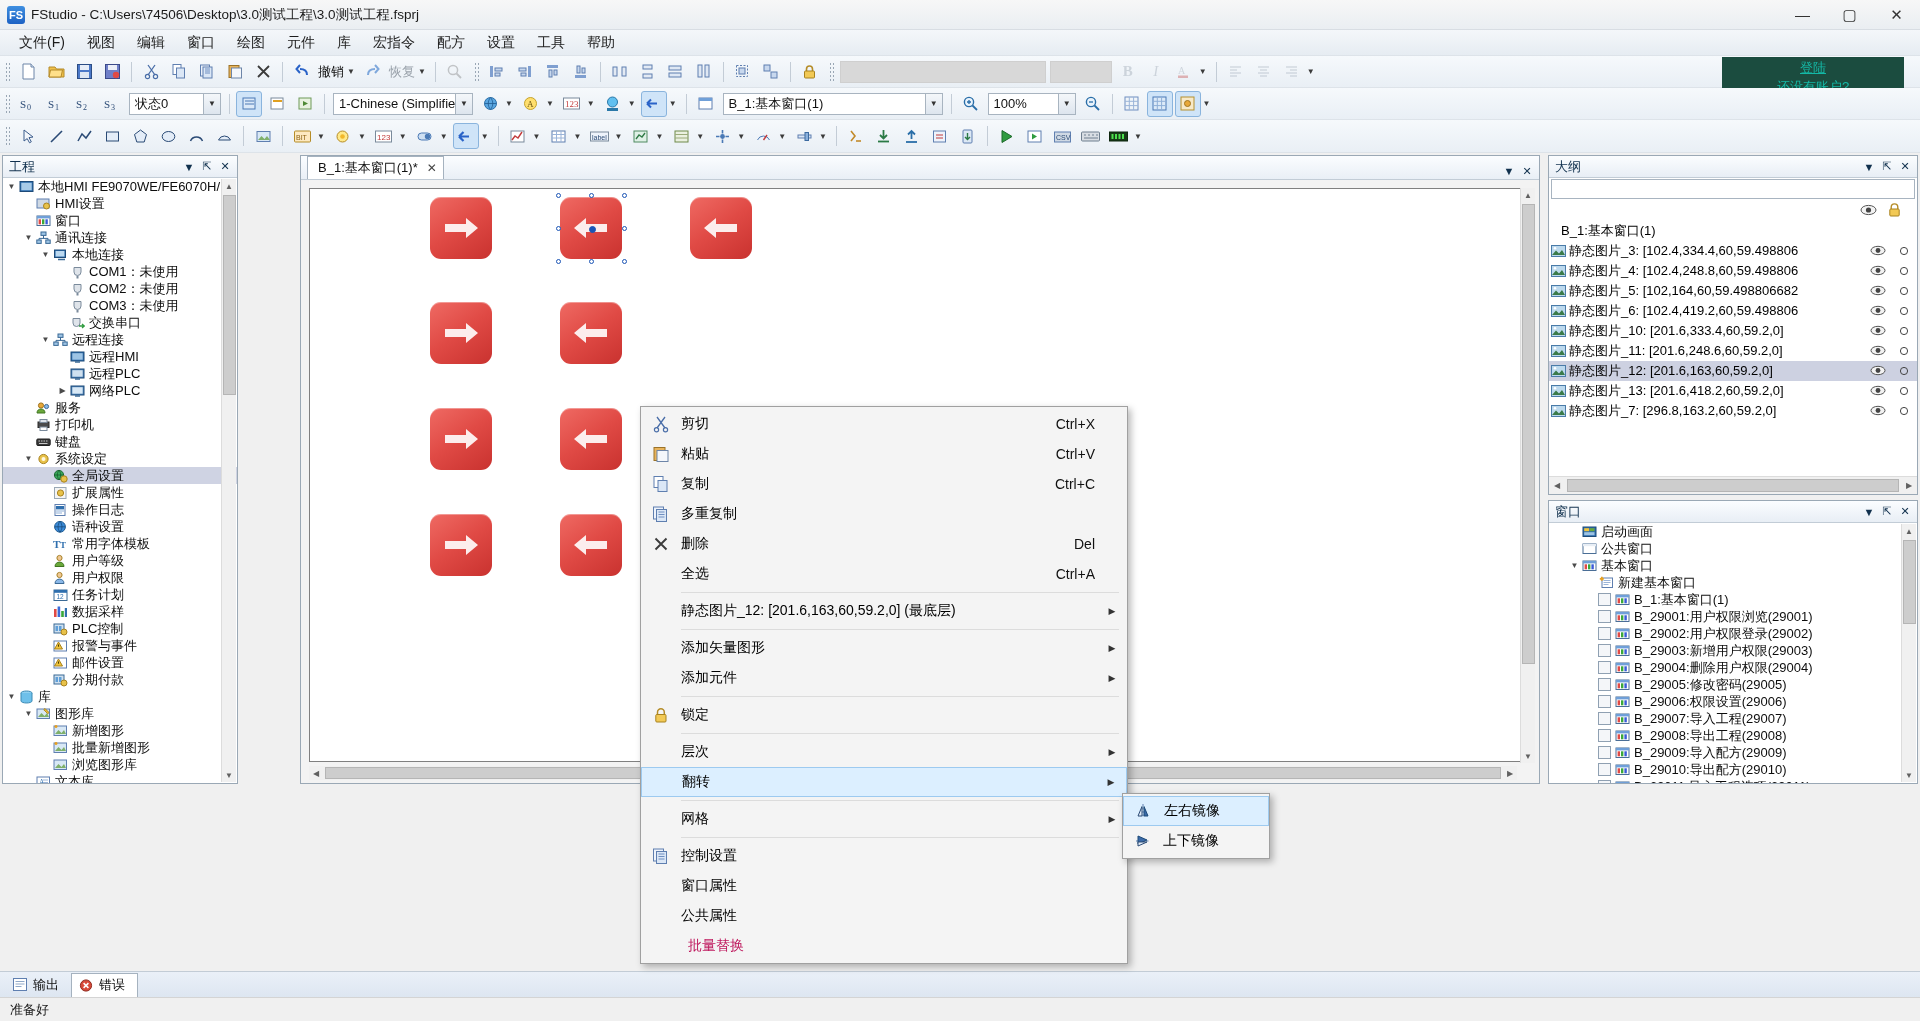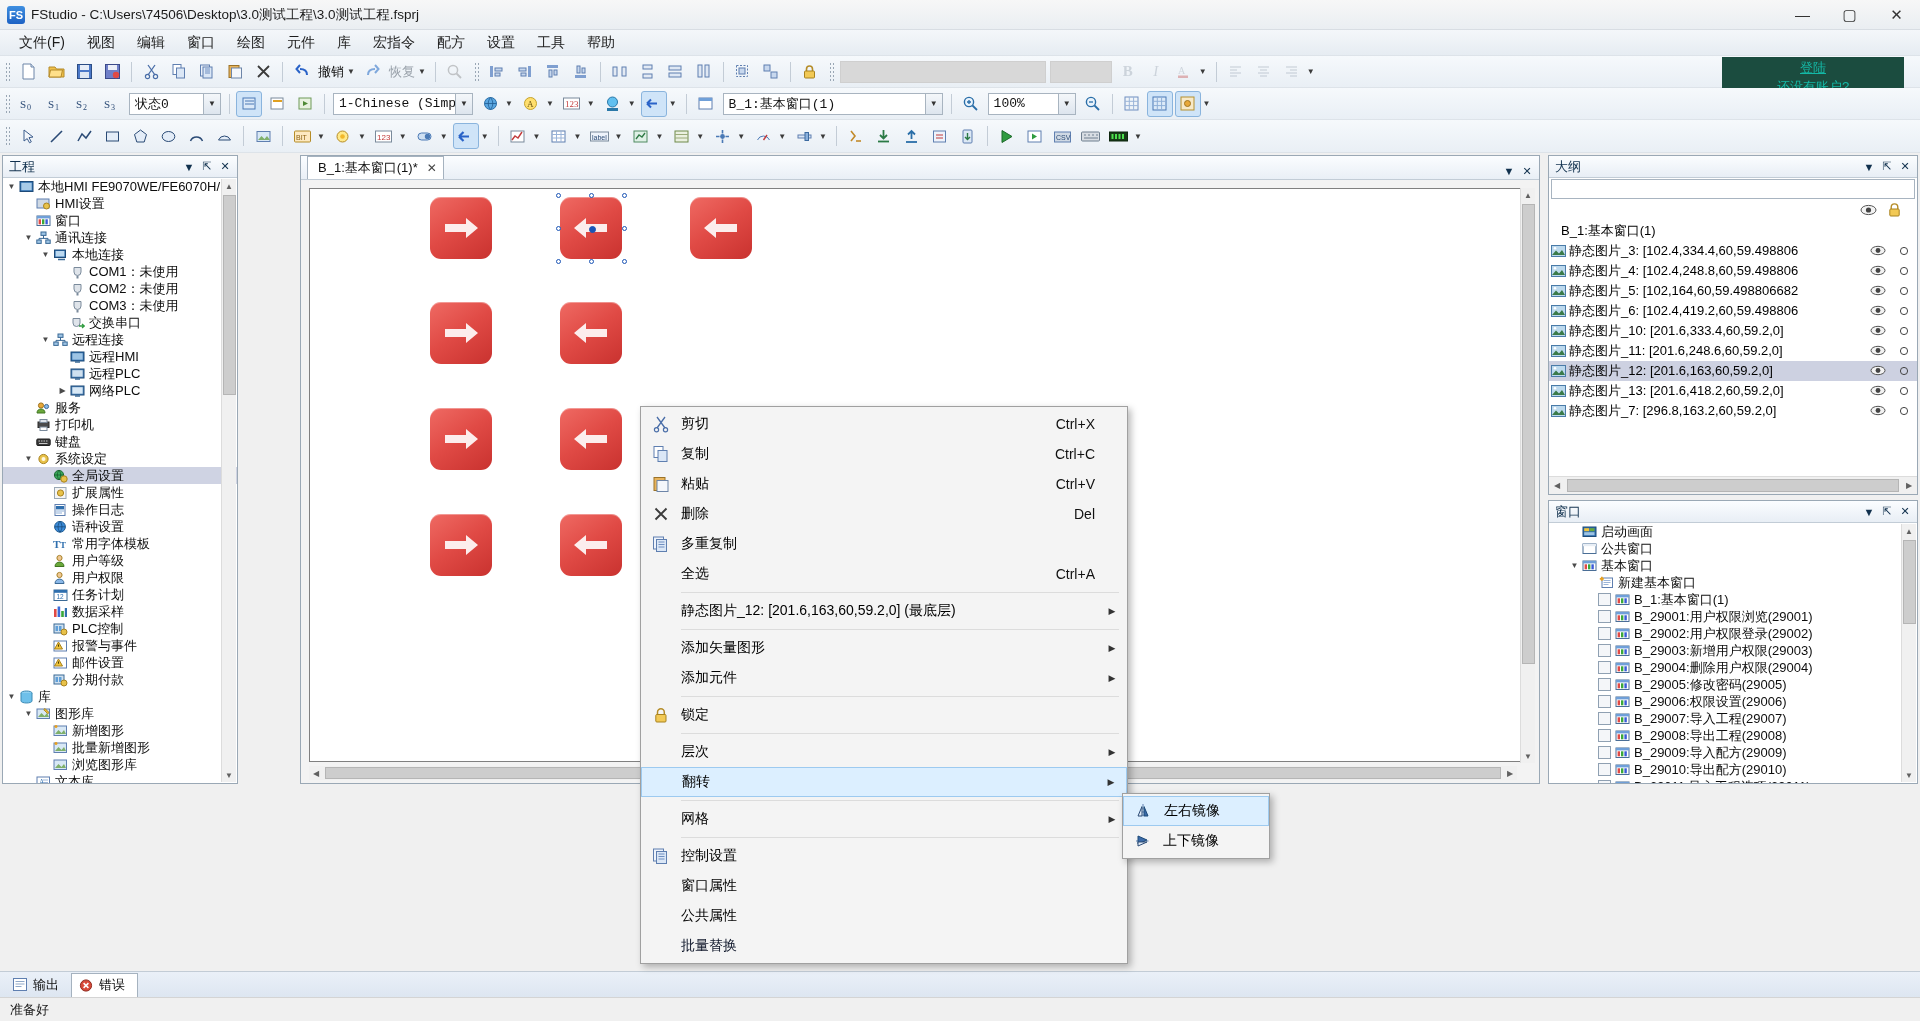--- a/index.html
+++ b/index.html
@@ -78,21 +78,21 @@
     height: 22px; border: 1px solid #a8b4c0; background: #fff;
     display: flex; align-items: center; font-size: 13px; color: #111;
     padding-left: 5px; margin: 0 3px; position: relative;
   }
   .combo .cb-arrow {
     position: absolute; right: 0; top: 0; bottom: 0; width: 17px;
     background: linear-gradient(to bottom,#f4f7fa,#dde5ee);
     border-left: 1px solid #a8b4c0;
     display: flex; align-items: center; justify-content: center; font-size: 8px; color: #333;
   }
-  .combo .cb-text { overflow: hidden; white-space: nowrap; padding-right: 20px; font-family: Liberation Mono, monospace; }
+  .combo .cb-text { overflow: hidden; white-space: nowrap; padding-right: 20px; }
 
   .graybox { height: 22px; background: #d8d8d8; border: 1px solid #cfcfcf; margin: 0 2px; }
 
   
   .ic { display: block; }
 
   
   .login-box {
     position: absolute; top: 57px; right: 16px; width: 182px; height: 42px;
     background: #1b4c3f; color: #14b8a6;
@@ -191,21 +191,21 @@
     position: absolute; background: #f4f4f4; border: 1px solid #a0a0a0;
     box-shadow: 3px 3px 7px rgba(0,0,0,.28);
     padding: 2px 0; z-index: 80;
   }
   .ctx-main { left: 640px; top: 406px; width: 488px; }
   .ctx-row {
     display: flex; align-items: center; height: 30px; padding: 0 6px 0 0; position: relative;
     font-size: 14px; color: #000;
   }
   .ctx-row.hl { background: #dcefff; border: 1px solid #9dcaf0; }
-  .ctx-row.disabled { color: #0f172a; }
+  .ctx-row.disabled { color: #be185d; margin-left: 7px; }
   .ctx-ico { width: 40px; flex: 0 0 40px; display: flex; align-items: center; justify-content: center; }
   .ctx-lbl { flex: 1; }
   .ctx-acc { color: #111; padding-left: 24px; padding-right: 8px; }
   .ctx-arrow { width: 18px; text-align: center; font-size: 9px; color: #333; }
   .ctx-sep { height: 1px; background: #dcdcdc; margin: 3px 8px 3px 40px; }
   .ctx-sub { left: 1122px; top: 793px; width: 148px; }
 
   
   .bottom-tabs {
     position: absolute; left: 0; bottom: 24px; width: 1920px; height: 26px;
@@ -1755,59 +1755,59 @@
             <circle cx="13.5" cy="14.8" r="2.1" fill="none" stroke="#4a6ea8" stroke-width="1.2"></circle>
           </svg>
         </span>
         <span class="ctx-lbl">剪切</span>
         <span class="ctx-acc">Ctrl+X</span>
         <span class="ctx-arrow"></span>
       </div>
       <div class="ctx-row">
         <span class="ctx-ico">
           <svg width="18" height="18" viewBox="0 0 18 18">
-            <rect x="2" y="1.5" width="9" height="11" fill="#fff" stroke="#5f7fb0"></rect>
-            <rect x="6" y="5.5" width="9" height="11" fill="#dbe7f6" stroke="#5f7fb0"></rect>
-          </svg>
-        </span>
-        <span class="ctx-lbl">复制</span>
-        <span class="ctx-acc">Ctrl+C</span>
-        <span class="ctx-arrow"></span>
-      </div>
-      <div class="ctx-row">
-        <span class="ctx-ico">
-          <svg width="18" height="18" viewBox="0 0 18 18">
             <rect x="2" y="2.5" width="11" height="13" fill="#e8b35a" stroke="#9b7227"></rect>
             <rect x="5" y="5.5" width="11" height="11" fill="#f4f7fb" stroke="#6d85a8"></rect>
           </svg>
         </span>
         <span class="ctx-lbl">粘贴</span>
         <span class="ctx-acc">Ctrl+V</span>
         <span class="ctx-arrow"></span>
       </div>
       <div class="ctx-row">
         <span class="ctx-ico">
           <svg width="18" height="18" viewBox="0 0 18 18">
-            <path d="M3.5 3.5l11 11M14.5 3.5l-11 11" stroke="#3b3b3b" stroke-width="1.9" fill="none"></path>
+            <rect x="2" y="1.5" width="9" height="11" fill="#fff" stroke="#5f7fb0"></rect>
+            <rect x="6" y="5.5" width="9" height="11" fill="#dbe7f6" stroke="#5f7fb0"></rect>
           </svg>
         </span>
-        <span class="ctx-lbl">删除</span>
-        <span class="ctx-acc">Del</span>
+        <span class="ctx-lbl">复制</span>
+        <span class="ctx-acc">Ctrl+C</span>
         <span class="ctx-arrow"></span>
       </div>
       <div class="ctx-row">
         <span class="ctx-ico">
           <svg width="18" height="18" viewBox="0 0 18 18">
             <rect x="1.5" y="2" width="10" height="12" fill="#eef3fb" stroke="#5f7fb0"></rect>
             <rect x="4.5" y="4.5" width="10" height="12" fill="#dbe7f6" stroke="#5f7fb0"></rect>
             <path d="M6.5 7h6M6.5 9.5h6M6.5 12h6" stroke="#6f8ec0"></path>
           </svg>
         </span>
         <span class="ctx-lbl">多重复制</span>
         <span class="ctx-acc"></span>
+        <span class="ctx-arrow"></span>
+      </div>
+      <div class="ctx-row">
+        <span class="ctx-ico">
+          <svg width="18" height="18" viewBox="0 0 18 18">
+            <path d="M3.5 3.5l11 11M14.5 3.5l-11 11" stroke="#3b3b3b" stroke-width="1.9" fill="none"></path>
+          </svg>
+        </span>
+        <span class="ctx-lbl">删除</span>
+        <span class="ctx-acc">Del</span>
         <span class="ctx-arrow"></span>
       </div>
       <div class="ctx-row">
         <span class="ctx-ico"></span>
         <span class="ctx-lbl">全选</span>
         <span class="ctx-acc">Ctrl+A</span>
         <span class="ctx-arrow"></span>
       </div>
       <div class="ctx-sep"></div>
       <div class="ctx-row">

